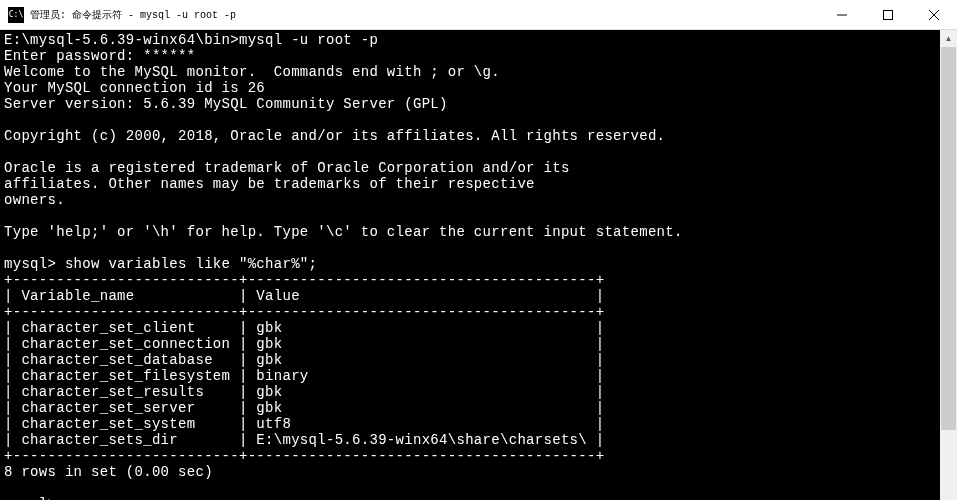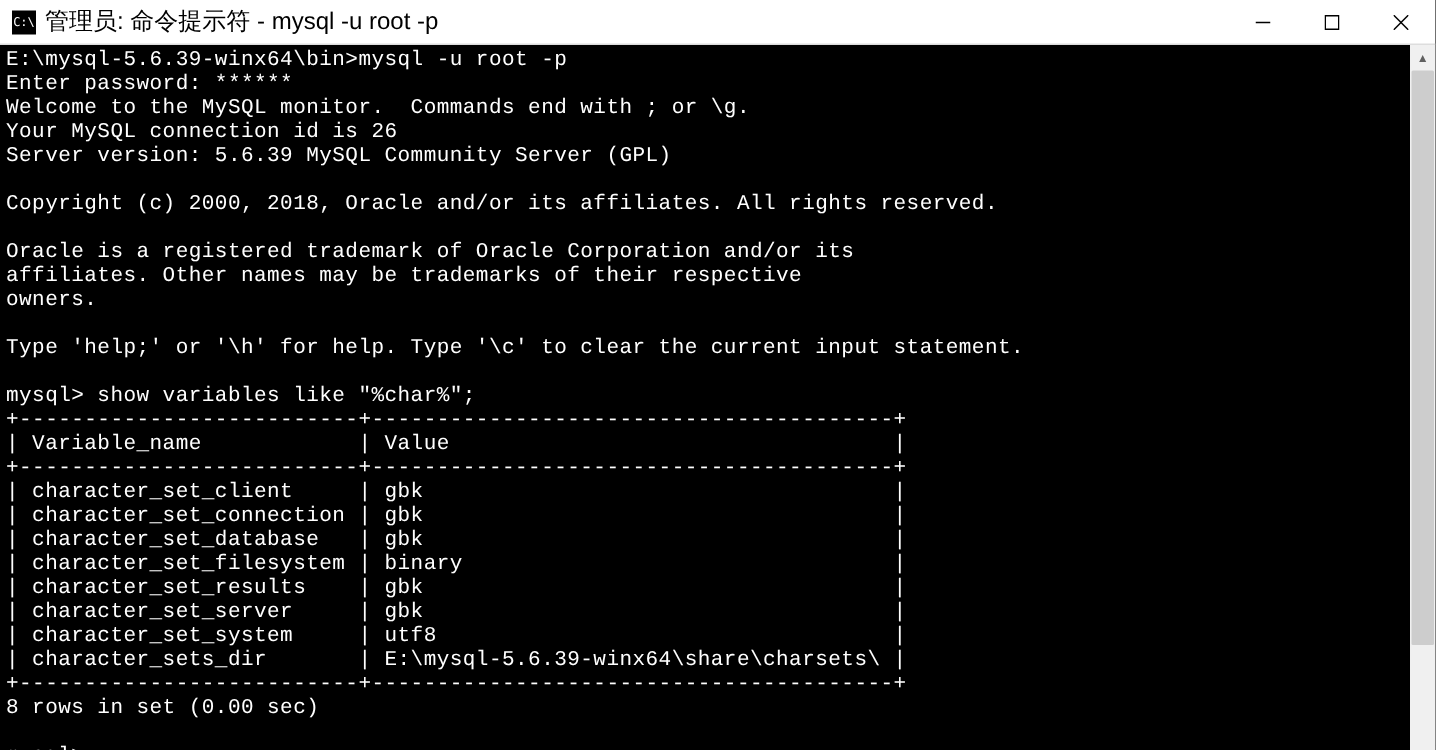--- a/index.html
+++ b/index.html
@@ -35,23 +35,24 @@
       margin-right: 6px;
       background: #000;
       display: flex;
       align-items: center;
       justify-content: center;
       color: #fff;
       font-size: 8px;
       font-family: monospace;
     }
     .titlebar-title {
-      font-size: 16px;
+      font-size: 10px;
       color: #000;
       flex: 1;
+      font-family: Liberation Mono, monospace;
     }
     .window-controls {
       display: flex;
     }
     .window-control {
       width: 46px;
       height: 30px;
       display: flex;
       align-items: center;
       justify-content: center;

